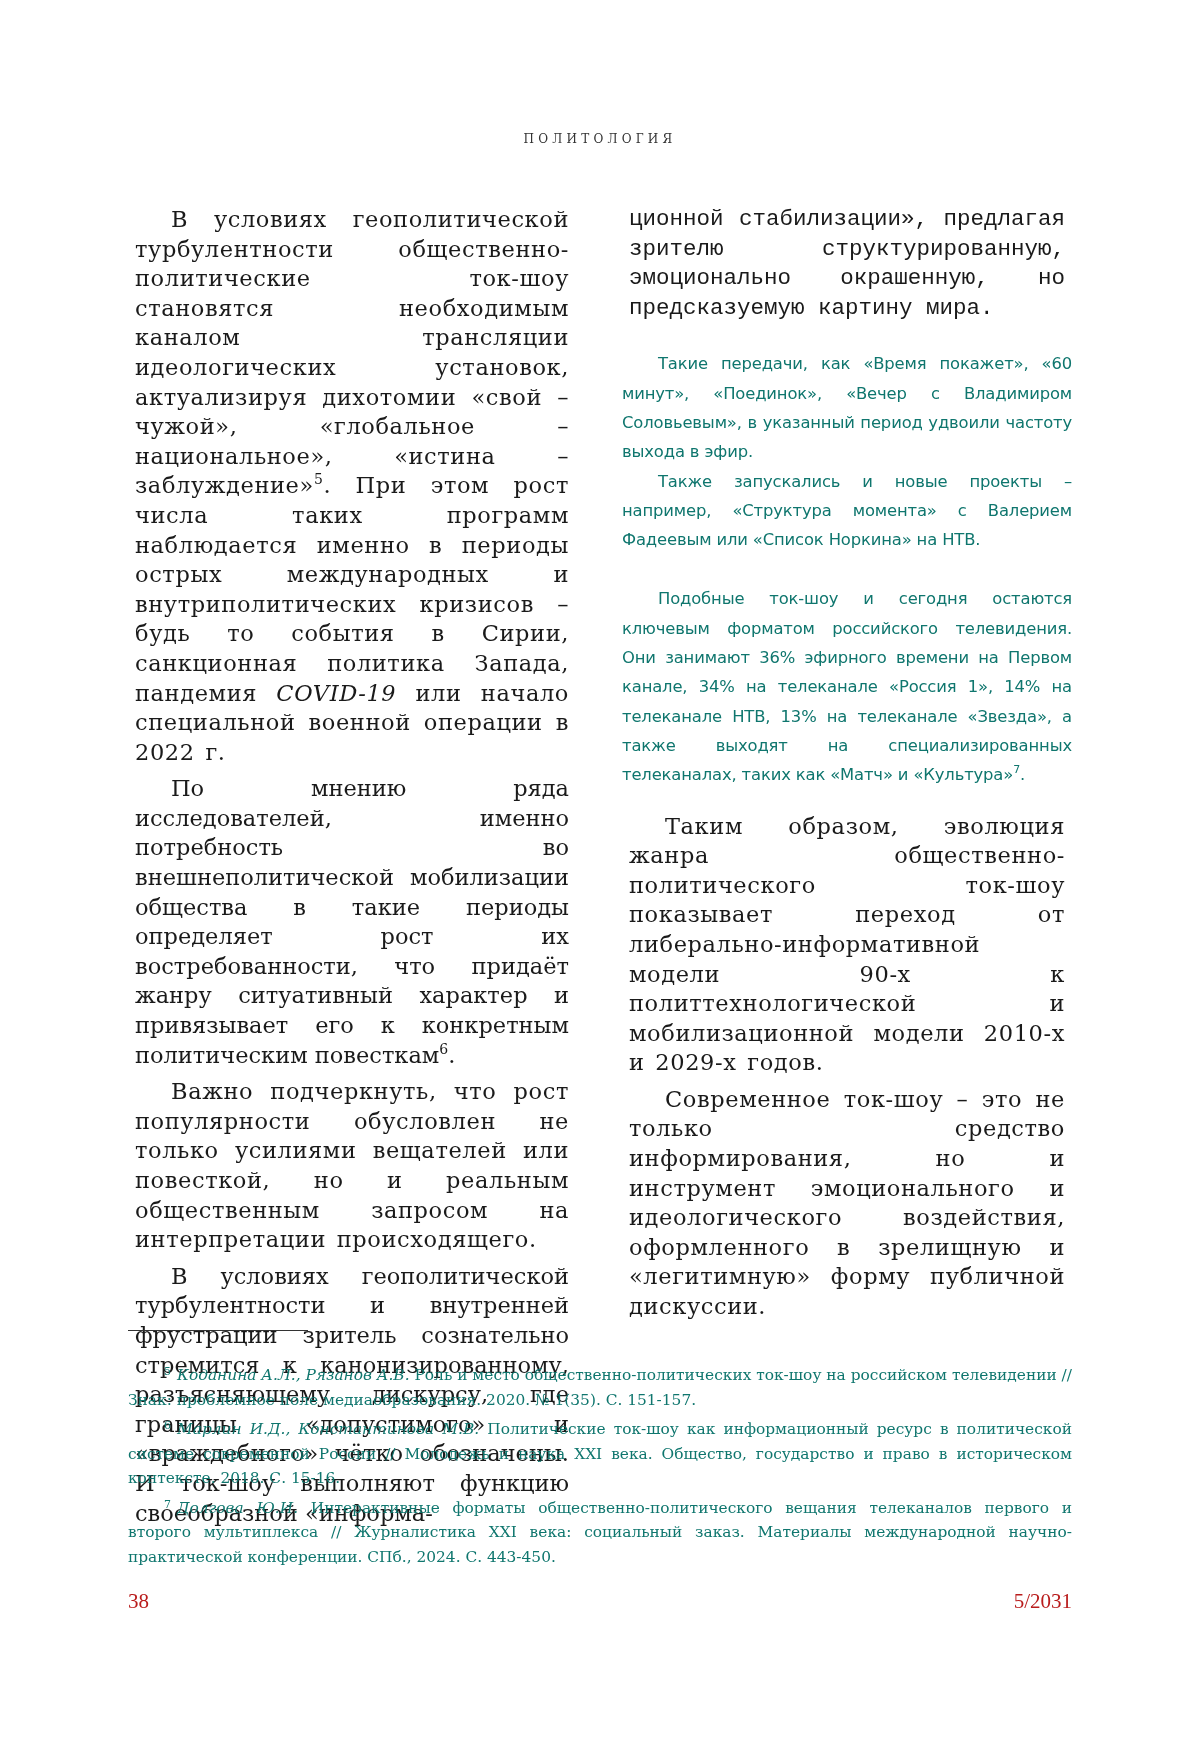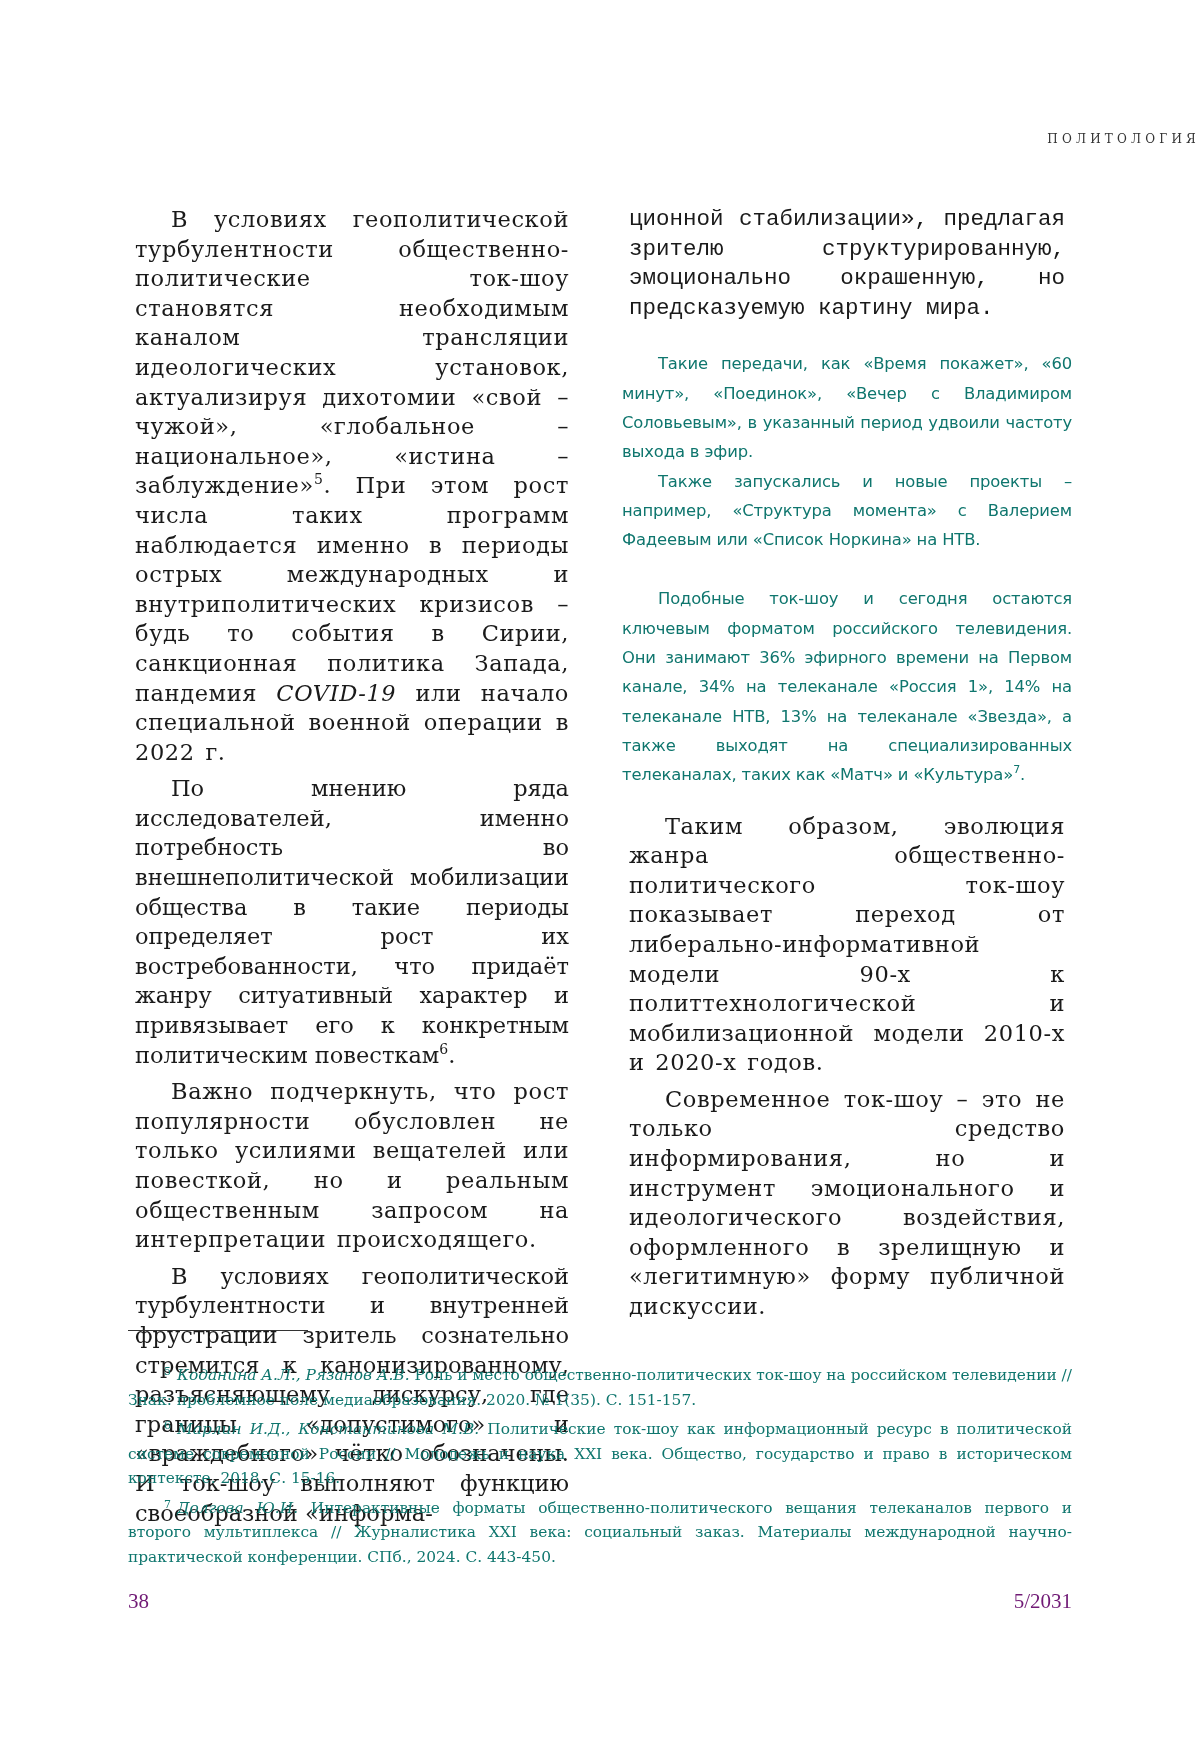--- a/index.html
+++ b/index.html
@@ -1,18 +1,18 @@
 <!DOCTYPE html>
 <html><head>
 <meta charset="utf-8">
 <style>
   html, body { margin: 0; padding: 0; background: #ffffff; }
   body { width: 1200px; height: 1747px; position: relative; overflow: hidden; color: #1a1a1a; }
   .running-head {
-    position: absolute; top: 132px; left: 0; width: 1200px; text-align: right;
+    position: absolute; top: 132px; left: 0; width: 1200px; text-align: center;
     font-family: "DejaVu Serif", serif; font-size: 12px; letter-spacing: 4.2px; color: #333;
   }
   .col {
     position: absolute; top: 198px;
     font-family: "DejaVu Serif", serif; font-size: 22.5px; line-height: 29.6px;
     text-align: justify; hyphens: manual;
   }
   .col-left { left: 128px; width: 448px; }
   .col-right { left: 622px; width: 450px; }
   .col p { margin: 7px; text-indent: 36px; }
@@ -35,21 +35,21 @@
   }
   .footnotes {
     position: absolute; top: 1363px; left: 128px; width: 944px;
     font-family: "DejaVu Serif", serif; font-size: 15.4px; line-height: 24.5px;
     text-align: justify; color: #0f766e;
   }
   .footnotes p { margin: 0 0 5px 0; text-indent: 36px; }
   .footnotes .fn-num { font-size: 11px; vertical-align: 5px; line-height: 0; margin-right: 6px; }
   .footer {
     position: absolute; top: 1589px; left: 128px; width: 944px; height: 24px;
-    font-family: "Liberation Serif", serif; color: #701a75;
+    font-family: "Liberation Serif", serif; color: #b91c1c;
   }
   .footer .page-num { position: absolute; left: 0; top: 0; font-size: 21px; }
   .footer .journal { position: absolute; left: 0; width: 944px; top: 6px; text-align: center; font-size: 12.5px; letter-spacing: 0.2px; }
   .footer .issue { position: absolute; right: 0; top: 0; font-size: 21px; }
 </style>
 </head>
 <body>
 
 <div class="running-head">ПОЛИТОЛОГИЯ</div>
 
@@ -66,21 +66,21 @@
   <div class="inset inset-a">
     <p>Такие передачи, как «Время покажет», «60 минут», «Поединок», «Вечер с Владимиром Соловьевым», в указанный период удвоили частоту выхода в эфир.</p>
     <p>Также запускались и новые проекты – например, «Структура момента» с Валерием Фадеевым или «Список Норкина» на НТВ.</p>
   </div>
 
   <div class="inset inset-b">
     <p><span>Подобные ток-шоу и сегодня остаются ключевым форматом российского телевидения. Они занимают 36% эфирного времени на Первом канале, 34% на телеканале «Россия 1», 14% на телеканале НТВ, 13% на телеканале «Звезда», а также выходят на специализированных телеканалах, таких как «Матч» и «Культура»</span><sup>7</sup><span>.</span></p>
   </div>
 
   <div class="after-inset">
-    <p class="spaced">Таким образом, эволюция жанра общественно-политического ток-шоу показывает переход от либерально-информативной модели 90-х к политтехнологической и мобилизационной модели 2010-х и 2020-х годов.</p>
+    <p class="spaced">Таким образом, эволюция жанра общественно-политического ток-шоу показывает переход от либерально-информативной модели 90-х к политтехнологической и мобилизационной модели 2010-х и 2029-х годов.</p>
     <p class="spaced">Современное ток-шоу – это не только средство информирования, но и инструмент эмоционального и идеологического воздействия, оформленного в зрелищную и «легитимную» форму публичной дискуссии.</p>
   </div>
 </div>
 
 <div class="footnote-rule"></div>
 
 <div class="footnotes">
   <p><span class="fn-num">5</span><em>Коданина А.Л., Рязанов А.В.</em><span> Роль и место общественно-политических ток-шоу на российском телевидении // Знак: проблемное поле медиаобразования. 2020. № 1(35). С. 151-157.</span></p>
   <p><span class="fn-num">6</span><em>Марлин И.Д., Константинова М.В.</em><span> Политические ток-шоу как информационный ресурс в политической системе современной России // Молодежь и наука XXI века. Общество, государство и право в историческом контексте. 2018. С. 15-16.</span></p>
   <p><span class="fn-num">7</span><em>Долгова Ю.И.</em><span> Интерактивные форматы общественно-политического вещания телеканалов первого и второго мультиплекса // Журналистика XXI века: социальный заказ. Материалы международной научно-практической конференции. СПб., 2024. С. 443-450.</span></p>

